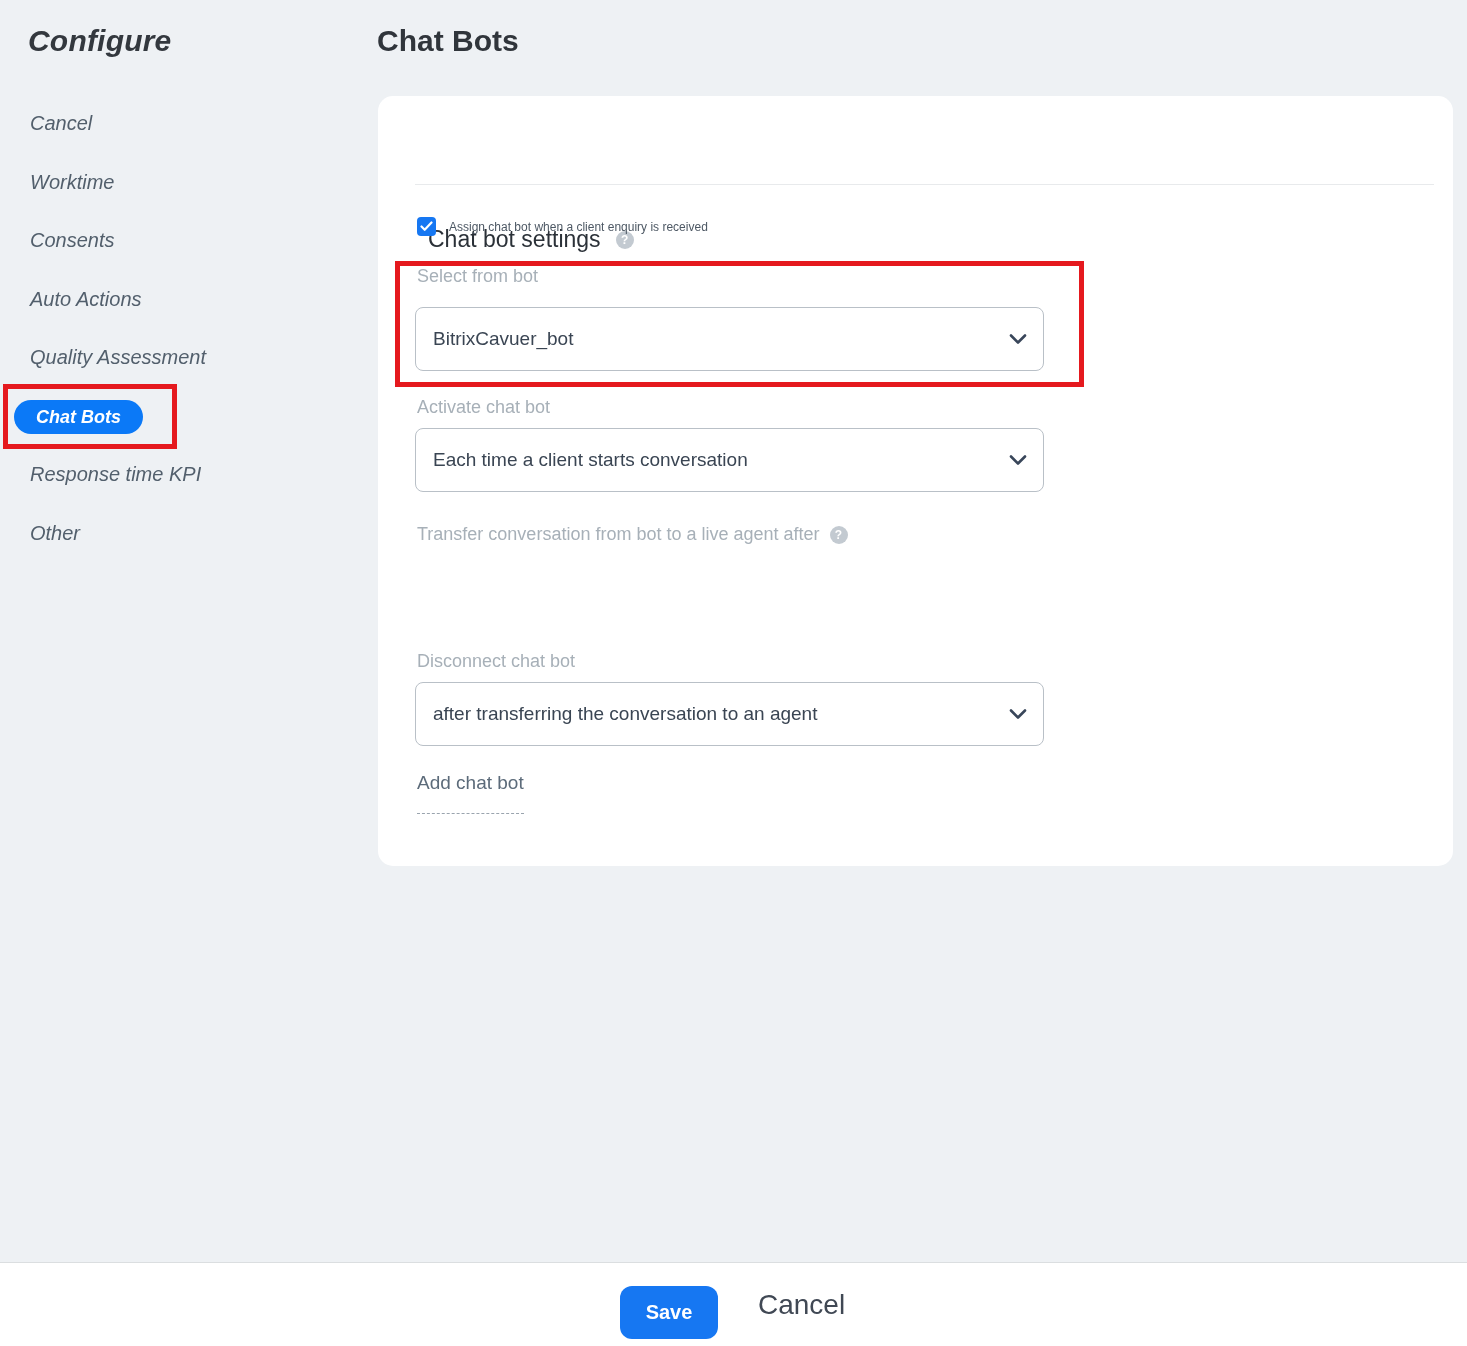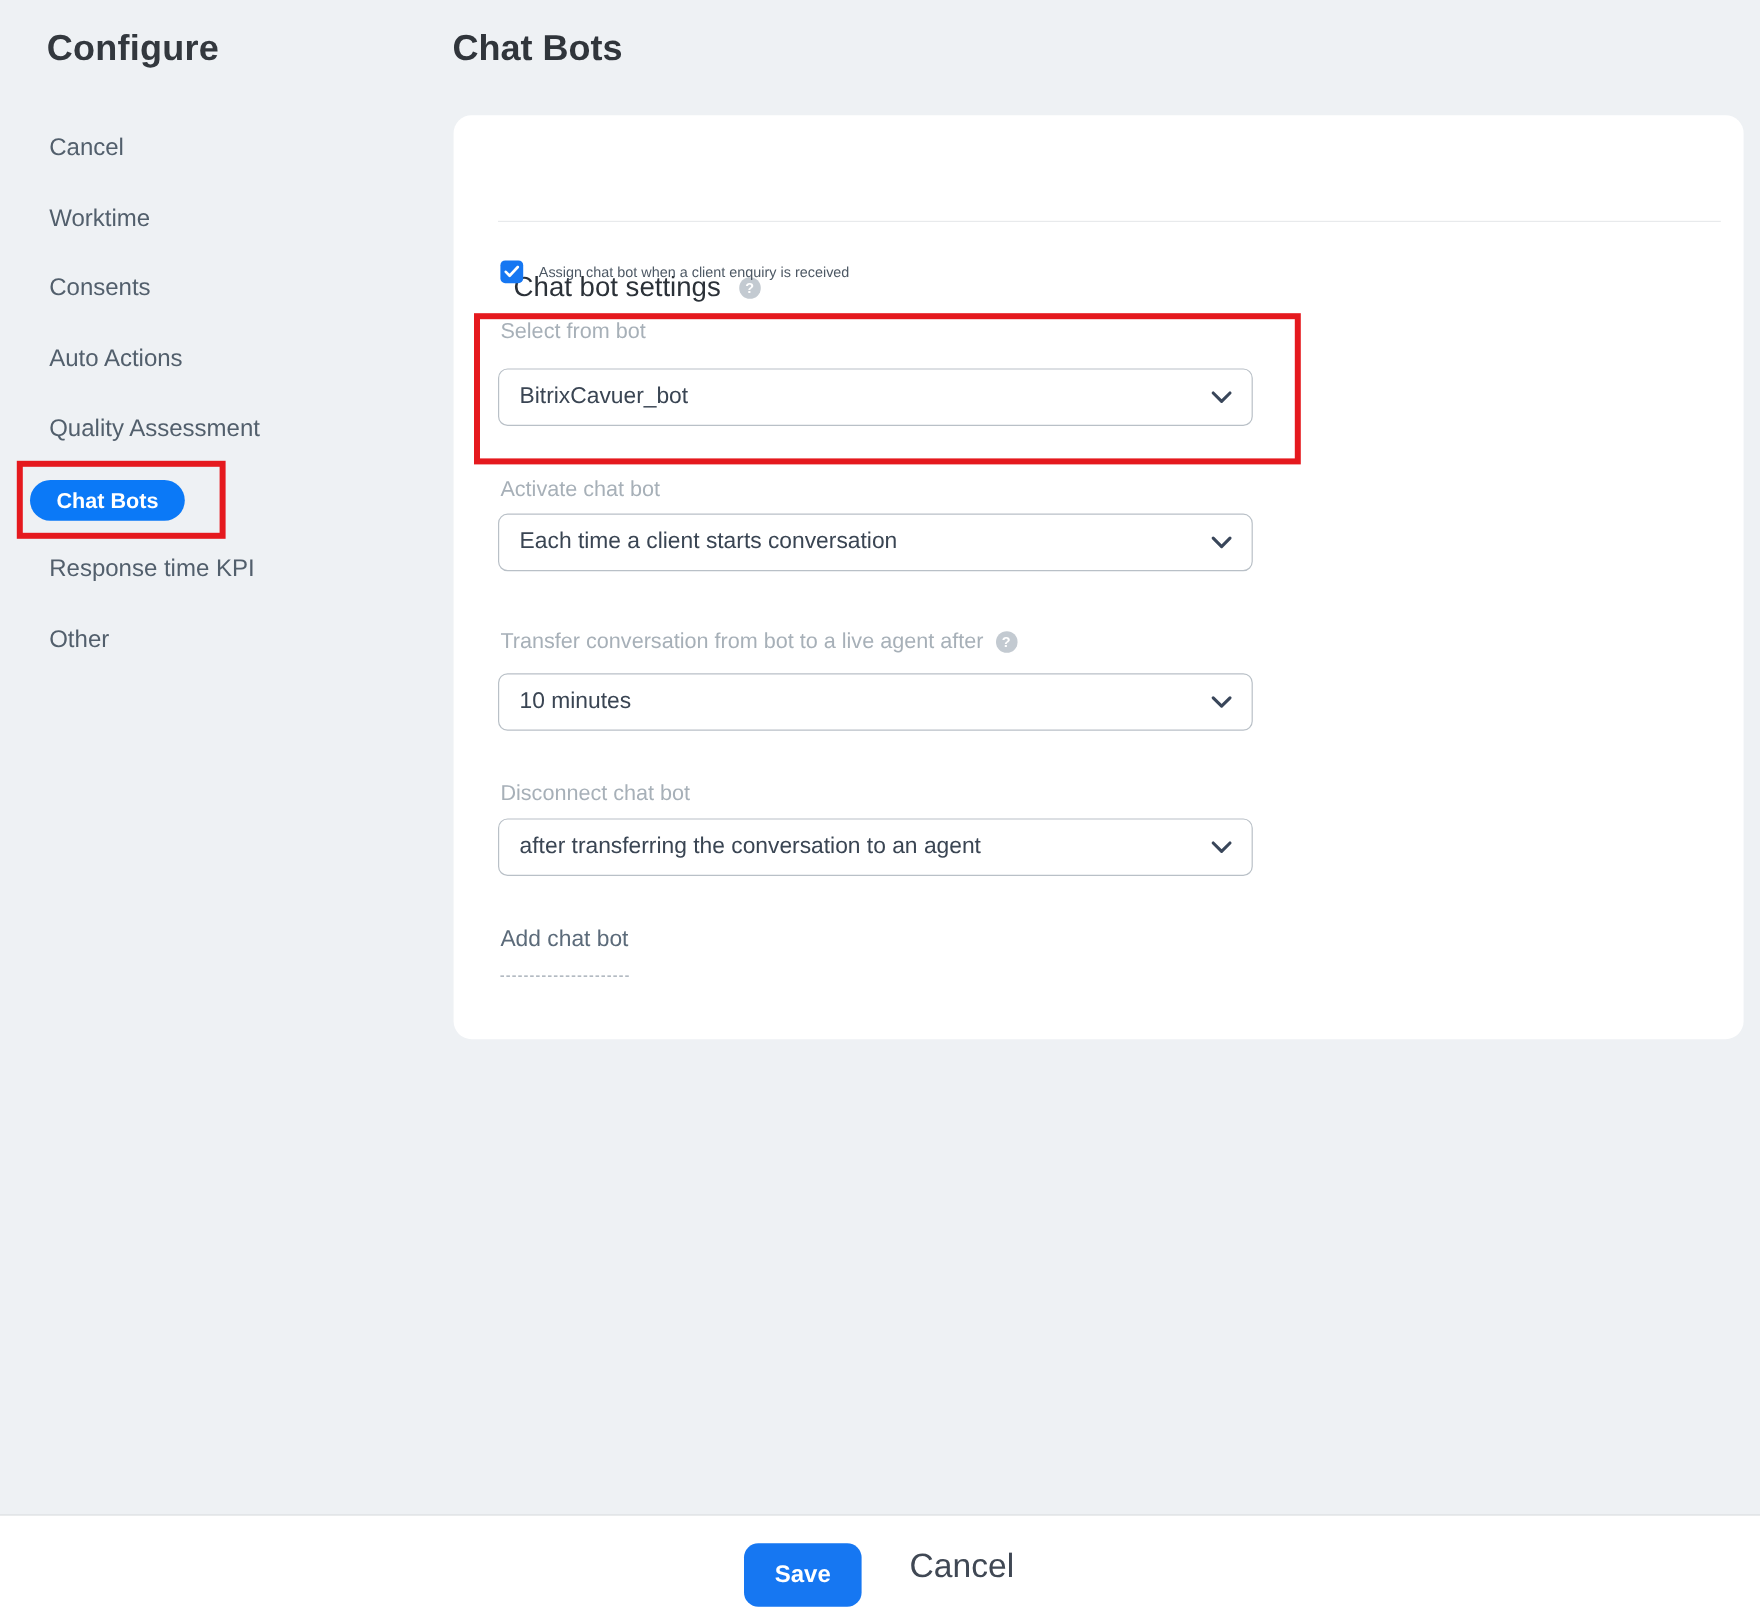--- a/index.html
+++ b/index.html
@@ -5,21 +5,21 @@
   * { margin: 0; padding: 0; box-sizing: border-box; }
   html, body {
     width: 1467px; height: 1346px;
     font-family: "Liberation Sans", sans-serif;
     background: #eef1f4;
     position: relative;
     overflow: hidden;
   }
 
   
-  .sidebar { position: absolute; left: 11px; top: 0; width: 331px; height: 1263px; }
+  .sidebar { position: absolute; left: 0; top: 0; width: 331px; height: 1263px; font-style: italic; }
   .sidebar-title {
     position: absolute; left: 28px; top: 24px;
     font-size: 30px; font-weight: 700; color: #33383e; letter-spacing: 0.2px;
   }
   .nav-item {
     position: absolute; left: 30px;
     font-size: 20px; color: #525f6c; cursor: pointer; white-space: nowrap;
   }
   .nav-item-0 { top: 112px; }
   .nav-item-1 { top: 171px; }
@@ -92,21 +92,21 @@
     position: absolute; left: 39px;
     font-size: 18px; color: #a7b0b8;
     display: flex; align-items: center; gap: 10px; white-space: nowrap;
   }
   .label-1 { top: 170px; }
   .label-2 { top: 301px; }
   .label-3 { top: 428px; }
   .label-4 { top: 555px; }
 
   .select-box {
-    position: absolute; left: 37px; width: 629px; height: 48px;
+    position: absolute; left: 37px; width: 629px; height: 64px;
     border: 1px solid #b9c0c7; border-radius: 8px; background: #ffffff;
     font-size: 19px; color: #3a4553;
     display: flex; align-items: center;
     padding: 0 50px 0 17px; cursor: pointer; white-space: nowrap;
   }
   .select-1 { top: 211px; }
   .select-2 { top: 332px; }
   .select-3 { top: 465px; }
   .select-4 { top: 586px; }
   .chevron { position: absolute; right: 16px; top: 50%; transform: translateY(-50%); display: flex; }
@@ -198,28 +198,20 @@
       <svg width="18" height="12" viewBox="0 0 18 12">
           <path d="M2 2.5l7 7 7-7" fill="none" stroke="#39465a" stroke-width="2.6" stroke-linecap="round" stroke-linejoin="round"></path>
         </svg>
     </span>
   </div>
 
   <div class="field-label label-3">
     <span>Transfer conversation from bot to a live agent after</span>
     <span class="help-icon">?</span>
   </div>
-  <div class="select-box select-3">
-    <span>10 minutes</span>
-    <span class="chevron">
-      <svg width="18" height="12" viewBox="0 0 18 12">
-          <path d="M2 2.5l7 7 7-7" fill="none" stroke="#39465a" stroke-width="2.6" stroke-linecap="round" stroke-linejoin="round"></path>
-        </svg>
-    </span>
-  </div>
 
   <div class="field-label label-4">Disconnect chat bot</div>
   <div class="select-box select-4">
     <span>after transferring the conversation to an agent</span>
     <span class="chevron">
       <svg width="18" height="12" viewBox="0 0 18 12">
           <path d="M2 2.5l7 7 7-7" fill="none" stroke="#39465a" stroke-width="2.6" stroke-linecap="round" stroke-linejoin="round"></path>
         </svg>
     </span>
   </div>

